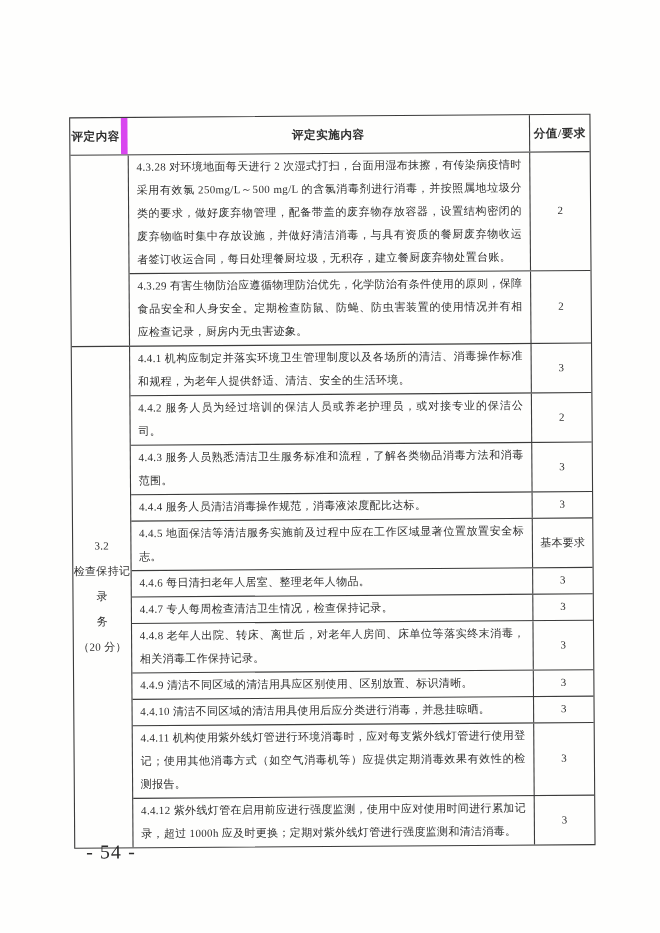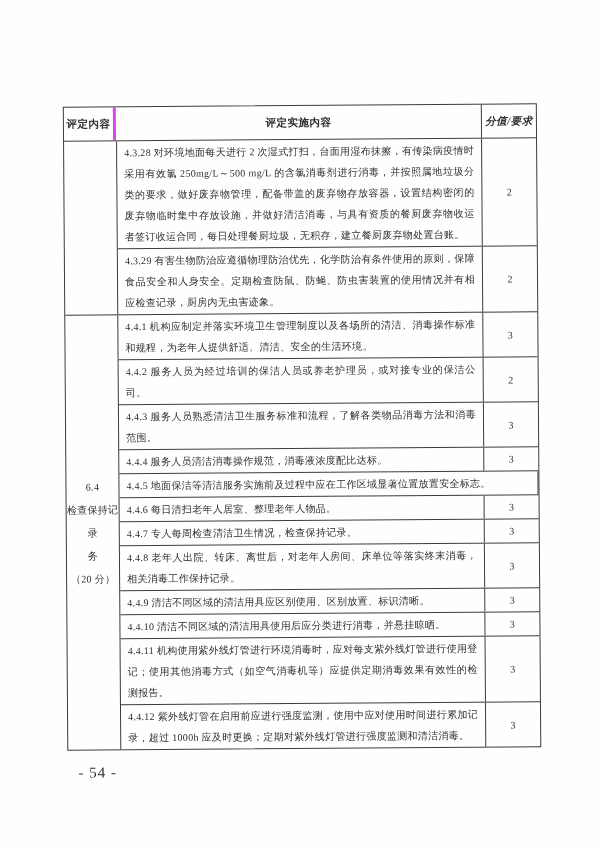--- a/index.html
+++ b/index.html
@@ -37,22 +37,22 @@
   .th {
     display: flex;
     align-items: center;
     justify-content: center;
     font-weight: bold;
     font-size: 10.5px;
     letter-spacing: 0.5px;
     height: 33px;
     box-sizing: border-box;
   }
-  .col-label  { width: 52px; border-right: 3px solid #d946ef; flex: none; }
-  .col-score  { width: 54px; flex: none; font-style: italic; }
+  .col-label  { width: 52px; border-right: 6px solid #d946ef; flex: none; }
+  .col-score  { width: 54px; flex: none; }
   .col-content { flex: 1; border-right: 1px solid #3c3c3c; }
 
   .group { display: flex; }
   .group + .group { border-top: 1px solid #3c3c3c; }
   .label-cell {
     width: 52px;
     flex: none;
     border-right: 1px solid #3c3c3c;
     display: flex;
     flex-direction: column;
@@ -86,21 +86,21 @@
     font-size: 10px;
     letter-spacing: 0.2px;
     text-align: center;
     padding: 1px 2px;
     box-sizing: border-box;
   }
   .footer {
     position: absolute;
     left: 76px;
     top: 763px;
-    font-size: 15px;
+    font-size: 18px;
     letter-spacing: 1px;
     color: #2c2c2c;
   }
 </style>
 </head>
 <body>
 
 <div class="page">
   <div class="scan-tilt">
 
@@ -119,21 +119,21 @@
                 <div class="score-cell">2</div>
               </div>
               <div class="row">
                 <div class="content-cell">4.3.29 有害生物防治应遵循物理防治优先，化学防治有条件使用的原则，保障食品安全和人身安全。定期检查防鼠、防蝇、防虫害装置的使用情况并有相应检查记录，厨房内无虫害迹象。</div>
                 <div class="score-cell">2</div>
               </div>
             </div>
           </div>
           <div class="group">
             <div class="label-cell">
-              <div class="label-line">6.4</div>
+              <div class="label-line">3.2</div>
               <div class="label-line">检查保持记录</div>
               <div class="label-line">务</div>
               <div class="label-line">（20 分）</div>
             </div>
             <div class="group-rows">
               <div class="row">
                 <div class="content-cell">4.4.1 机构应制定并落实环境卫生管理制度以及各场所的清洁、消毒操作标准和规程，为老年人提供舒适、清洁、安全的生活环境。</div>
                 <div class="score-cell">3</div>
               </div>
               <div class="row">
@@ -143,20 +143,21 @@
               <div class="row">
                 <div class="content-cell">4.4.3 服务人员熟悉清洁卫生服务标准和流程，了解各类物品消毒方法和消毒范围。</div>
                 <div class="score-cell">3</div>
               </div>
               <div class="row">
                 <div class="content-cell">4.4.4 服务人员清洁消毒操作规范，消毒液浓度配比达标。</div>
                 <div class="score-cell">3</div>
               </div>
               <div class="row">
                 <div class="content-cell">4.4.5 地面保洁等清洁服务实施前及过程中应在工作区域显著位置放置安全标志。</div>
+                <div class="score-cell">基本要求</div>
               </div>
               <div class="row">
                 <div class="content-cell">4.4.6 每日清扫老年人居室、整理老年人物品。</div>
                 <div class="score-cell">3</div>
               </div>
               <div class="row">
                 <div class="content-cell">4.4.7 专人每周检查清洁卫生情况，检查保持记录。</div>
                 <div class="score-cell">3</div>
               </div>
               <div class="row">

